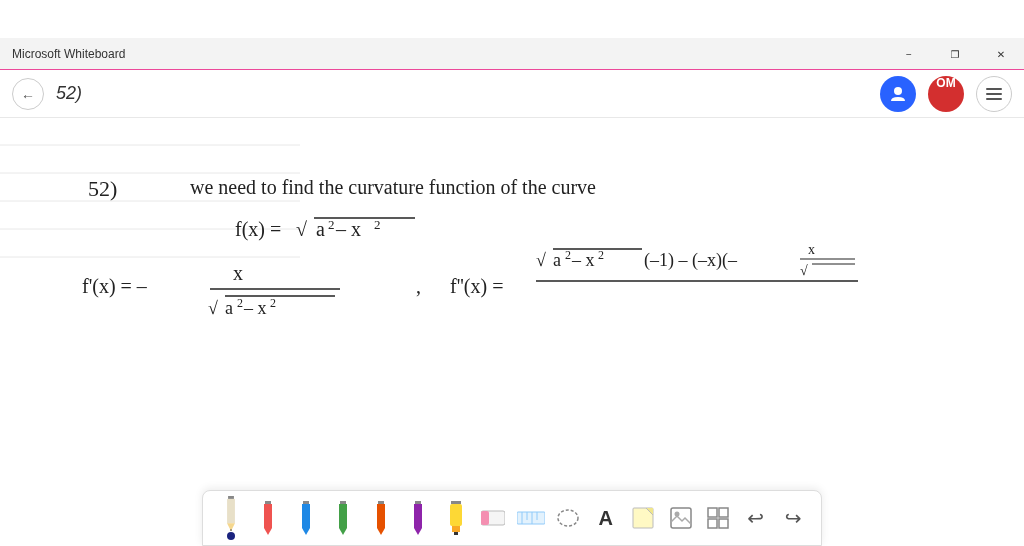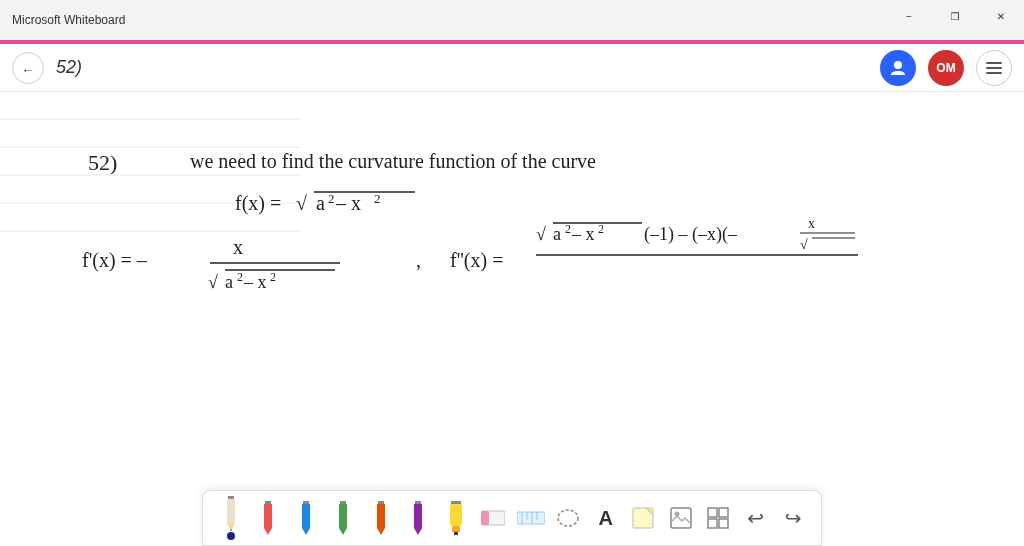--- a/index.html
+++ b/index.html
@@ -1,26 +1,27 @@
 <!DOCTYPE html>
 <html><head>
   <meta charset="utf-8">
   <style>
     * { margin: 0; padding: 0; box-sizing: border-box; }
     body { font-family: 'Segoe UI', sans-serif; background: #fff; width: 1024px; height: 546px; overflow: hidden; position: relative; }
 
     
     #titlebar {
-      height: 44px;
+      height: 32px;
       background: #f3f3f3;
       display: flex;
       align-items: center;
       padding: 0 12px;
-      border-bottom: 4px solid #ec4899;
+      border-bottom: 1px solid #ec4899;
       position: relative;
+      margin-top: 38px;
     }
     #titlebar .app-title {
       font-size: 12px;
       color: #333;
     }
     #titlebar .window-controls {
       position: absolute;
       right: 0;
       top: 0;
       display: flex;
@@ -80,21 +81,21 @@
       color: #fff;
       font-size: 16px;
       font-weight: bold;
     }
     .user-avatar-om {
       width: 36px;
       height: 36px;
       border-radius: 50%;
       background: #d32f2f;
       display: flex;
-      align-items: center;
+      align-items: flex-start;
       justify-content: center;
       color: #fff;
       font-size: 12px;
       font-weight: bold;
     }
     .menu-btn {
       width: 36px;
       height: 36px;
       border-radius: 50%;
       border: 1px solid #ccc;

